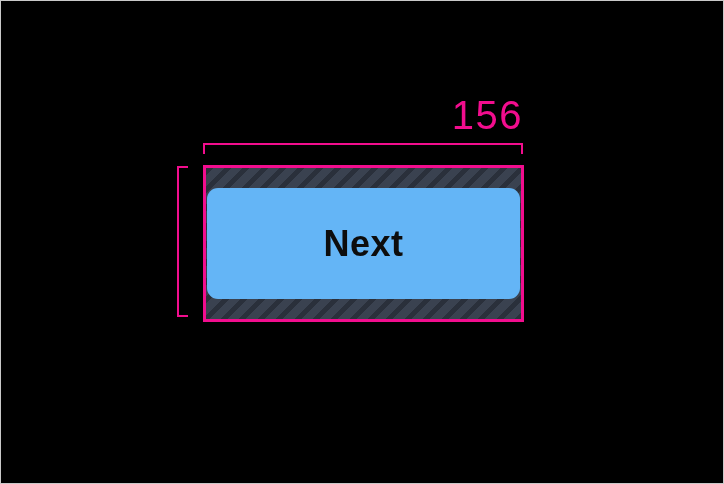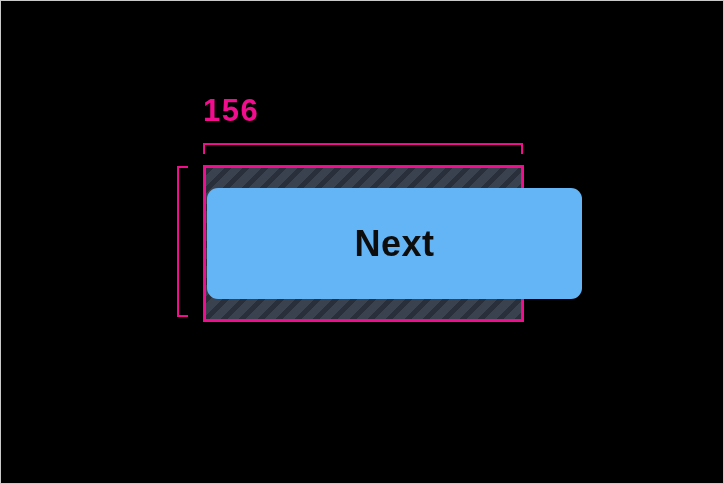--- a/index.html
+++ b/index.html
@@ -14,25 +14,25 @@
     height: 484px;
     box-sizing: border-box;
     background: #000000;
     border: 1px solid #c9c9c9;
     overflow: hidden;
   }
   
   .measure-label {
     position: absolute;
     color: #F20D8E;
-    font-size: 31px;
-    font-weight: 700;
+    font-size: 40px;
+    font-weight: 400;
     line-height: 1;
     letter-spacing: 1.5px;
-    text-align: left;
+    text-align: right;
     user-select: none;
   }
   .width-label {
     left: 202px;
     top: 94px;
     width: 320px;
   }
   .height-label {
     left: 116px;
     top: 226px;
@@ -76,21 +76,21 @@
       var(--hatch-stripe) 5px,
       var(--hatch-base) 5px,
       var(--hatch-base) 13px
     );
   }
   
   .next-btn {
     position: absolute;
     left: 1px;
     top: 20px;
-    width: 375px;
+    width: 313px;
     height: 111px;
     border: none;
     outline: none;
     border-radius: 11px;
     background: #64B5F6;
     display: flex;
     align-items: center;
     justify-content: center;
     cursor: pointer;
     padding: 0;

